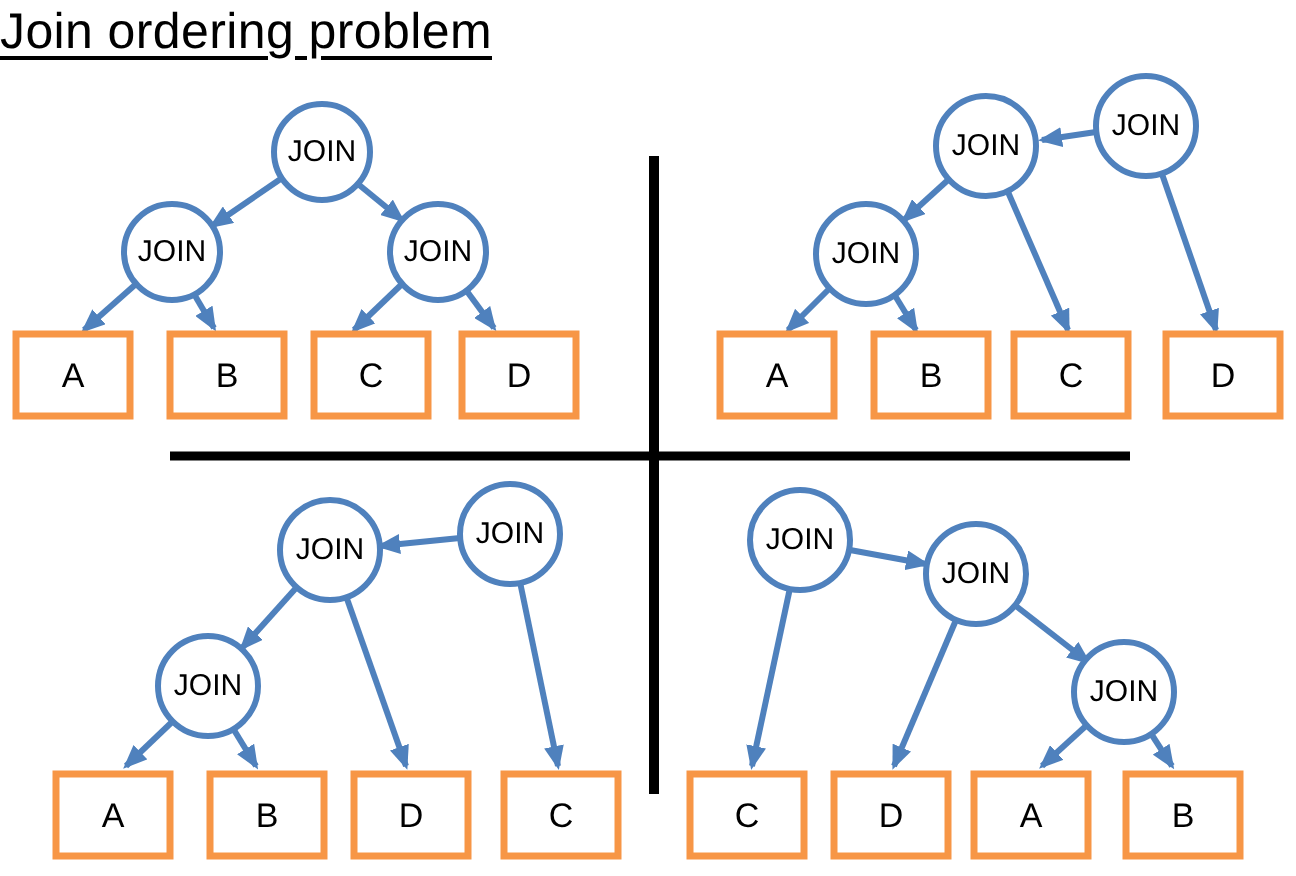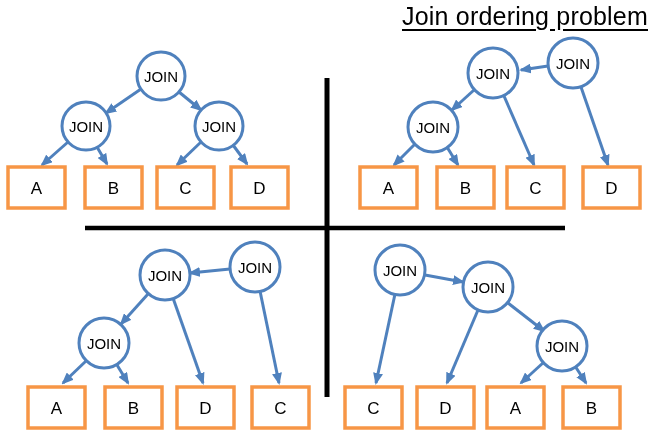--- a/index.html
+++ b/index.html
@@ -1,18 +1,18 @@
 <!DOCTYPE html>
 <html><head>
 <meta charset="utf-8">
 <style>
   html,body{margin:0;padding:0;background:#fff;}
   body{width:648px;height:438px;font-family:"Liberation Sans",sans-serif;}
   .stage{position:relative;width:648px;height:438px;background:#ffffff;overflow:hidden;}
-  .title{position:absolute;top:2px;left:0;width:100%;text-align:right;
+  .title{position:absolute;top:2px;left:0;width:100%;text-align:left;
          font-size:25px;color:#000;letter-spacing:0.2px;}
   .title span{text-decoration:underline;text-underline-offset:4px;}
   svg.diagram{position:absolute;left:0;top:0;}
   .edge{stroke:#4f81bd;stroke-width:3;fill:none;}
   .join-circle{fill:#ffffff;stroke:#4f81bd;stroke-width:3;}
   .leaf-box{fill:#ffffff;stroke:#f79646;stroke-width:3.5;}
   .join-label{font-size:15px;fill:#000;text-anchor:middle;}
   .leaf-label{font-size:17px;fill:#000;text-anchor:middle;}
   .divider{stroke:#000000;}
 </style>

